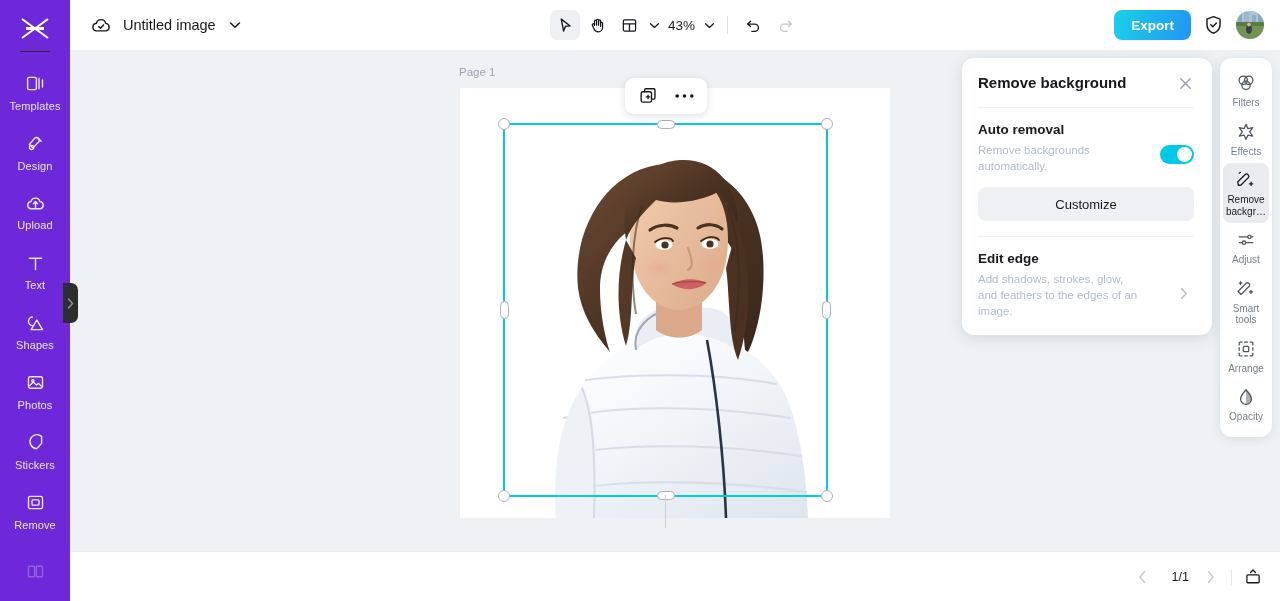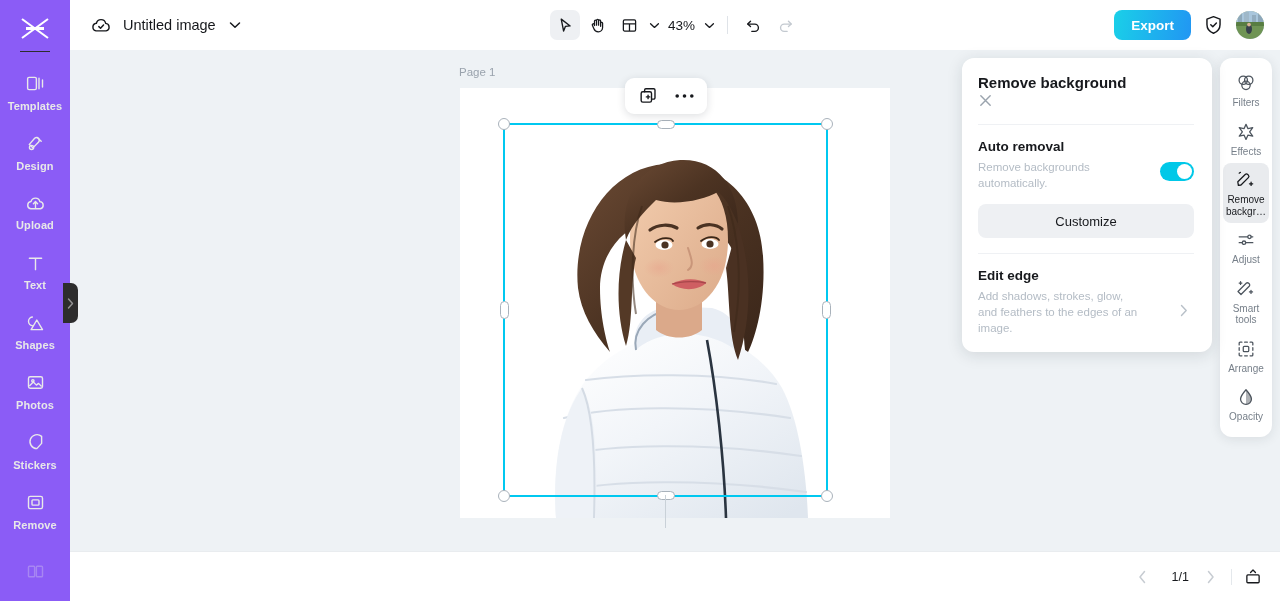--- a/index.html
+++ b/index.html
@@ -8,24 +8,23 @@
     font-family: "Liberation Sans", sans-serif;
     background: #eef2f5;
     overflow: hidden;
   }
   .app { position: relative; width: 1280px; height: 601px; }
 
   
   .sidebar {
     position: absolute; left: 0; top: 0;
     width: 70px; height: 601px;
-    background: #8b5cf6;
+    background: #6d28d9;
     display: flex; flex-direction: column; align-items: center;
     overflow: hidden;
-    font-weight: bold;
   }
   .logo { margin-top: 12px; width: 40px; height: 34px;
           display: flex; align-items: center; justify-content: center; }
   .logo-div { width: 30px; height: 1px; background: #2c2c2c; margin: 6px 0 10px 0; }
   .nav-item {
     width: 70px; height: 61px;
     display: flex; flex-direction: column; align-items: center; justify-content: center;
     gap: 6px; cursor: pointer;
   }
   .nav-ico { width: 22px; height: 22px; display:flex; align-items:center; justify-content:center; }
@@ -117,21 +116,21 @@
   }
   .ftb-btn { width: 22px; height: 22px; display:flex; align-items:center; justify-content:center; cursor:pointer; }
 
   
   .rpanel {
     position: absolute; left: 962px; top: 58px; width: 250px;
     background: #fff; border-radius: 12px;
     box-shadow: 0 3px 16px rgba(25,35,50,.13);
     padding: 16px 18px 16px 16px; z-index: 25;
   }
-  .rp-head { display: flex; align-items: flex-start; justify-content: space-between; flex-direction: column; }
+  .rp-head { display: flex; align-items: flex-start; justify-content: space-between; }
   .rp-title { font-size: 15px; font-weight: bold; color: #17191d; }
   .rp-close { cursor: pointer; width: 16px; height: 16px; margin-top: 2px; }
   .rp-hr { height: 1px; background: #eff1f4; margin: 15px 0 14px 0; }
   .rp-sec-title { font-size: 13.5px; font-weight: bold; color: #17191d; margin-bottom: 5px; }
   .rp-row { display: flex; align-items: flex-start; justify-content: space-between; gap: 10px; }
   .rp-desc { font-size: 11.5px; color: #b4bcc5; line-height: 1.4; max-width: 160px; }
   .toggle {
     width: 34px; height: 19px; border-radius: 10px; background: #00c8e8;
     position: relative; cursor: pointer; flex: none; margin-top: 3px;
   }

